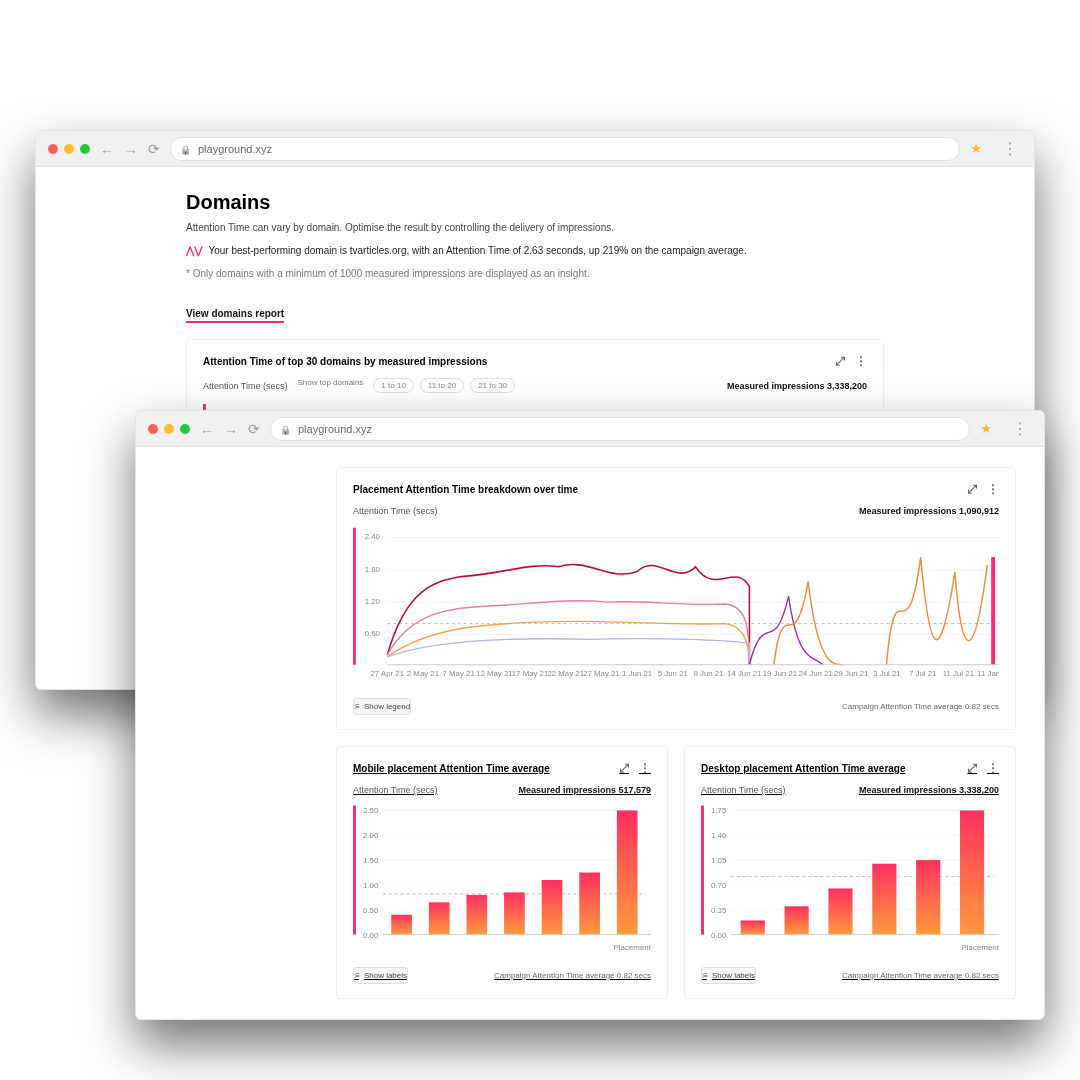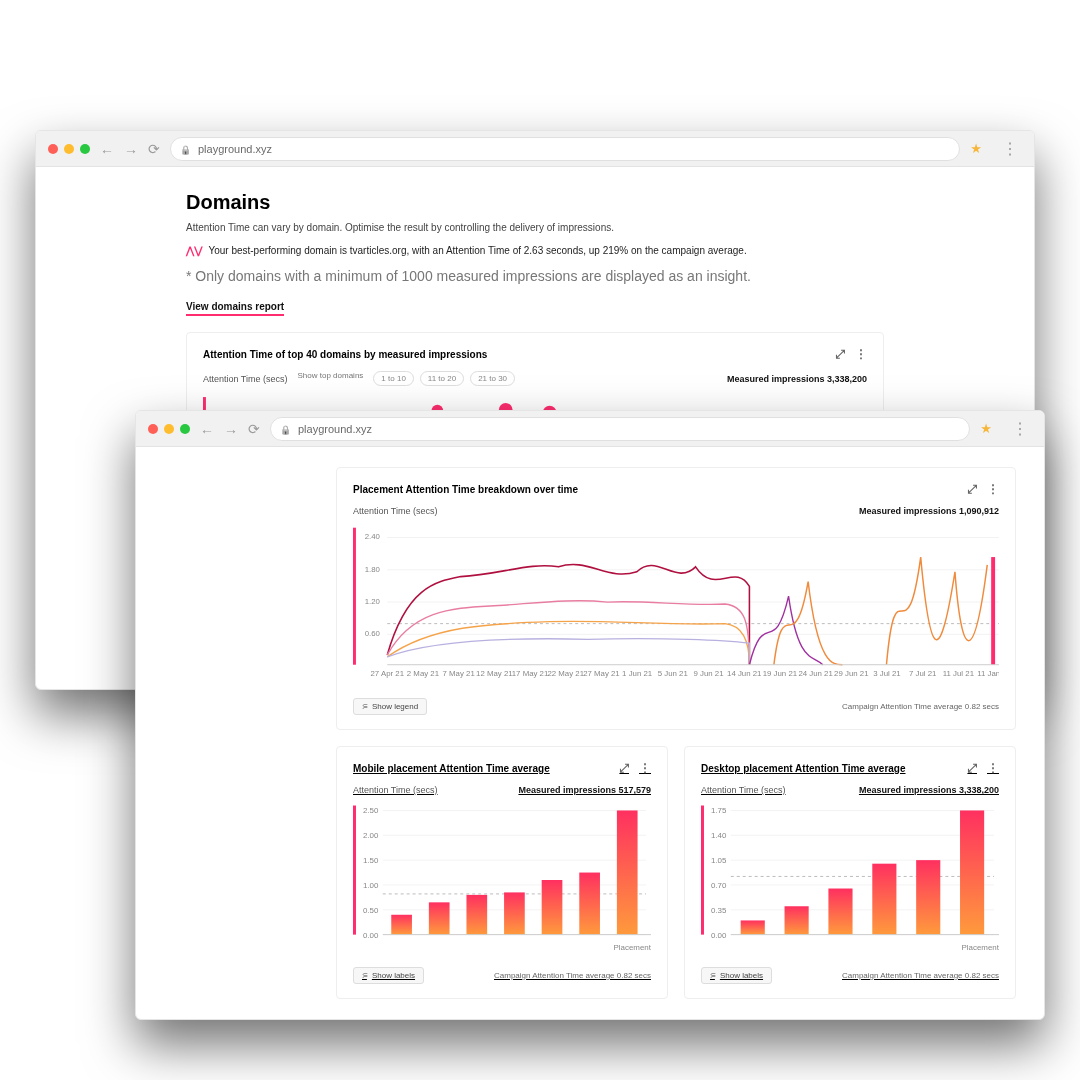--- a/index.html
+++ b/index.html
@@ -34,39 +34,39 @@
 .kebab { color: #9a9a9a; font-size: 16px; padding: 0 4px; }
 .star { color: #f6b63a; font-size: 13px; margin-right: 6px; }
 
 .content { padding: 24px 150px 0 150px; }
 .win-front .content { padding: 20px 28px 0 200px; }
 
 h1 { font-size: 20px; font-weight: 700; margin-bottom: 8px; }
 .sub { font-size: 10px; color: #444; margin-bottom: 12px; }
 .insight { font-size: 10px; color: #222; display: flex; align-items: center; gap: 6px; margin-bottom: 12px; }
 .pulse { color: #ff2d70; font-weight: 700; }
-.note { font-size: 14px; color: #777; margin-bottom: 12px; }
+.note { font-size: 10px; color: #777; margin-bottom: 24px; }
 .link { font-size: 10px; color: #111; border-bottom: 2px solid #ff2d70; padding-bottom: 2px; display: inline-block; margin-bottom: 16px; font-weight: bold; }
 
 .card {
   border: 1px solid #eee; border-radius: 4px; padding: 14px 16px; background: #fff; position: relative;
 }
 .card-head { display: flex; justify-content: space-between; align-items: center; font-size: 10px; font-weight: 600; margin-bottom: 10px; }
 .card-sub { display: flex; justify-content: space-between; align-items: center; font-size: 9px; color: #555; margin-bottom: 10px; }
 .card-sub .right { color: #111; font-weight: 600; }
 .card-actions { display: flex; gap: 10px; color: #666; font-size: 12px; }
 
 .pills { display: flex; gap: 6px; align-items: flex-start; font-size: 8px; color: #888; }
 .pill { border: 1px solid #ddd; border-radius: 10px; padding: 2px 7px; }
 .pill-label { color:#777; margin-right:4px; }
 .tick-label { font-size: 8px; fill: #888; }
 
 .legend-btn {
   display: inline-flex; align-items: center; gap: 5px; font-size: 8px;
-  border: 1px solid #ddd; background: #f7f7f7; padding: 3px 8px; border-radius: 3px; color: #444;
+  border: 1px solid #ddd; background: #f7f7f7; padding: 3px 0; border-radius: 3px; color: #444;
 }
 .foot { display: flex; justify-content: space-between; align-items: center; margin-top: 8px; font-size: 8px; color: #666; }
 
 .two-col { display: flex; gap: 16px; margin-top: 16px; }
 .two-col .card { flex: 1; text-decoration: underline; }
 
 .bar-grad { fill: url(#barGrad); }
 .scrub { fill:#ff2d70; }
 
 svg text { font-family: inherit; }
@@ -105,21 +105,21 @@
       <div class="sub">Attention Time can vary by domain. Optimise the result by controlling the delivery of impressions.</div>
       <div class="insight">
         <span class="pulse">⋀⋁</span>
         <span>Your best-performing domain is tvarticles.org, with an Attention Time of 2.63 seconds, up 219% on the campaign average.</span>
       </div>
       <div class="note">* Only domains with a minimum of 1000 measured impressions are displayed as an insight.</div>
       <span class="link">View domains report</span>
 
       <div class="card">
         <div class="card-head">
-          <span>Attention Time of top 40 domains by measured impressions</span>
+          <span>Attention Time of top 30 domains by measured impressions</span>
           <div class="card-actions">
             <span class="expand-icon"></span>
             <span class="kebab-v"></span>
           </div>
         </div>
         <div class="card-sub">
           <span style="display:flex;align-items:center;gap:10px;">
             <span>Attention Time (secs)</span>
             <span class="pills">
               <span class="pill-label">Show top domains</span>

